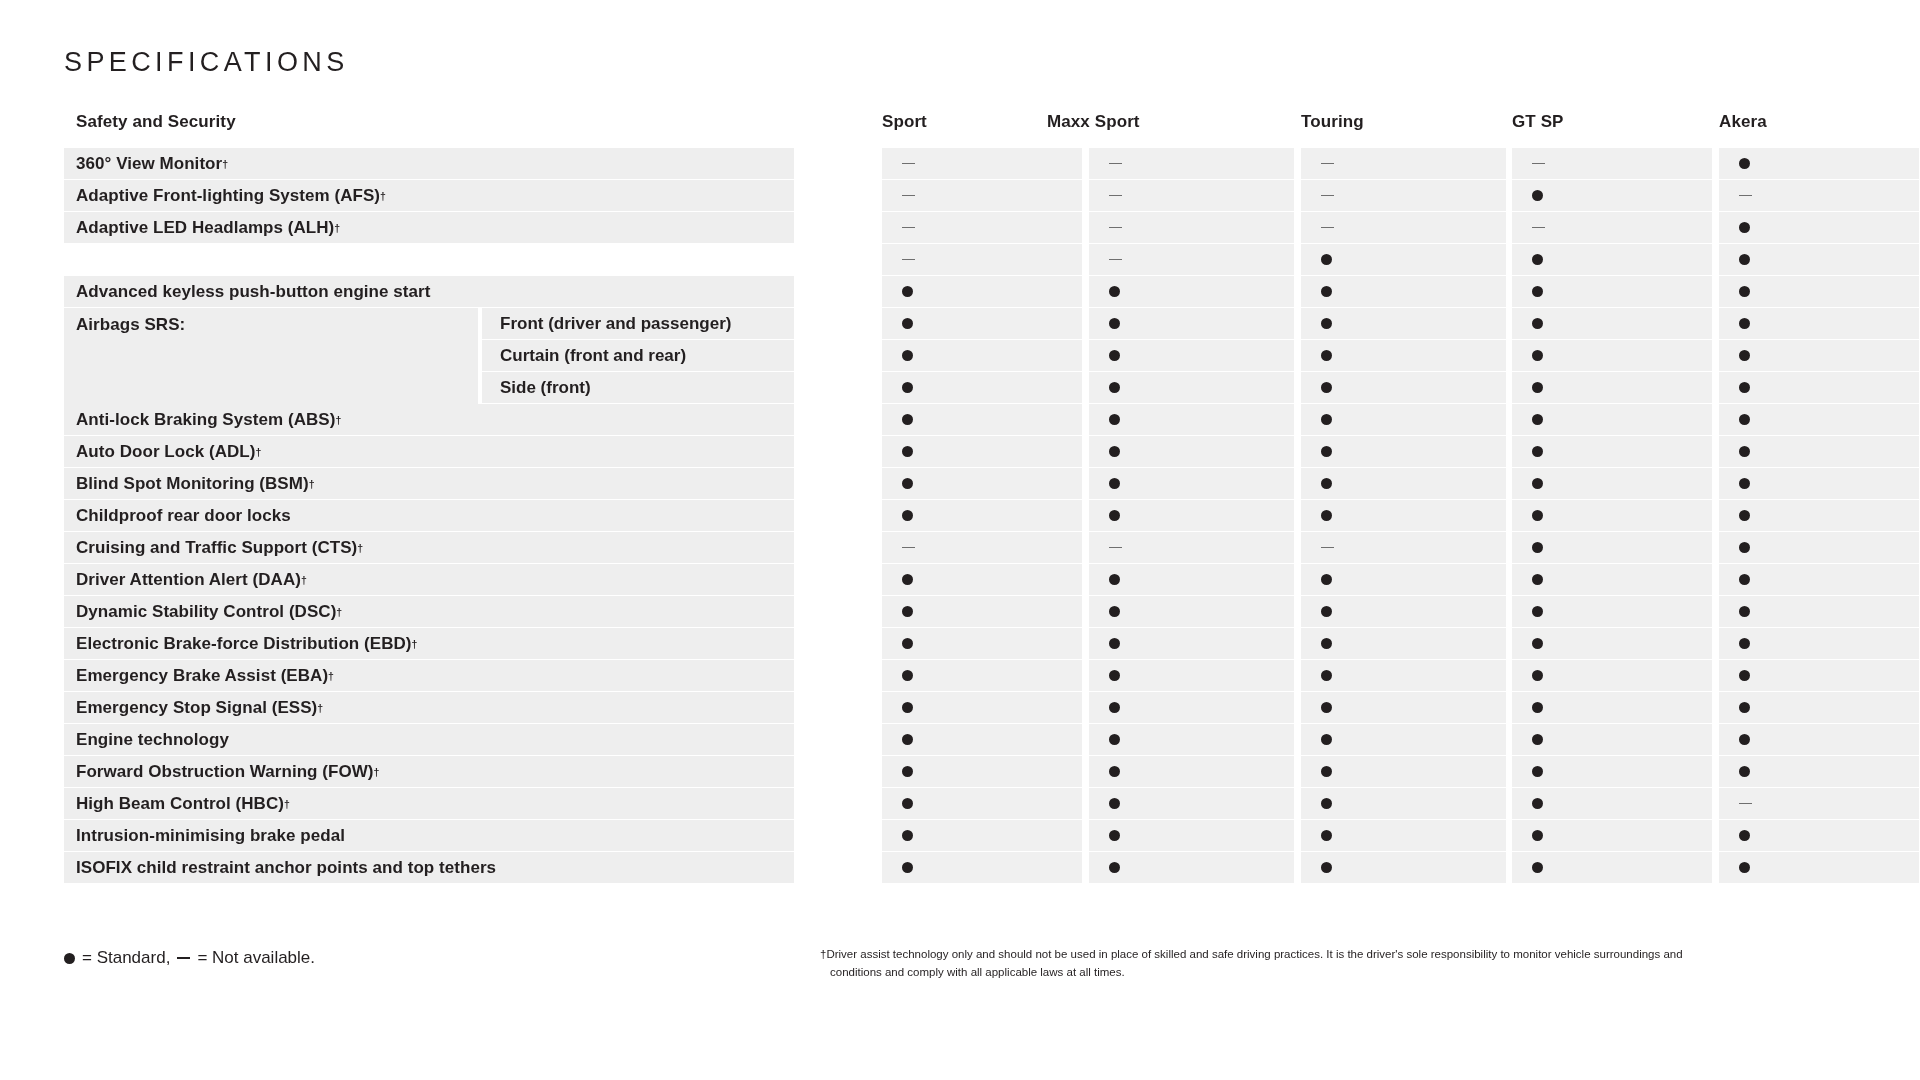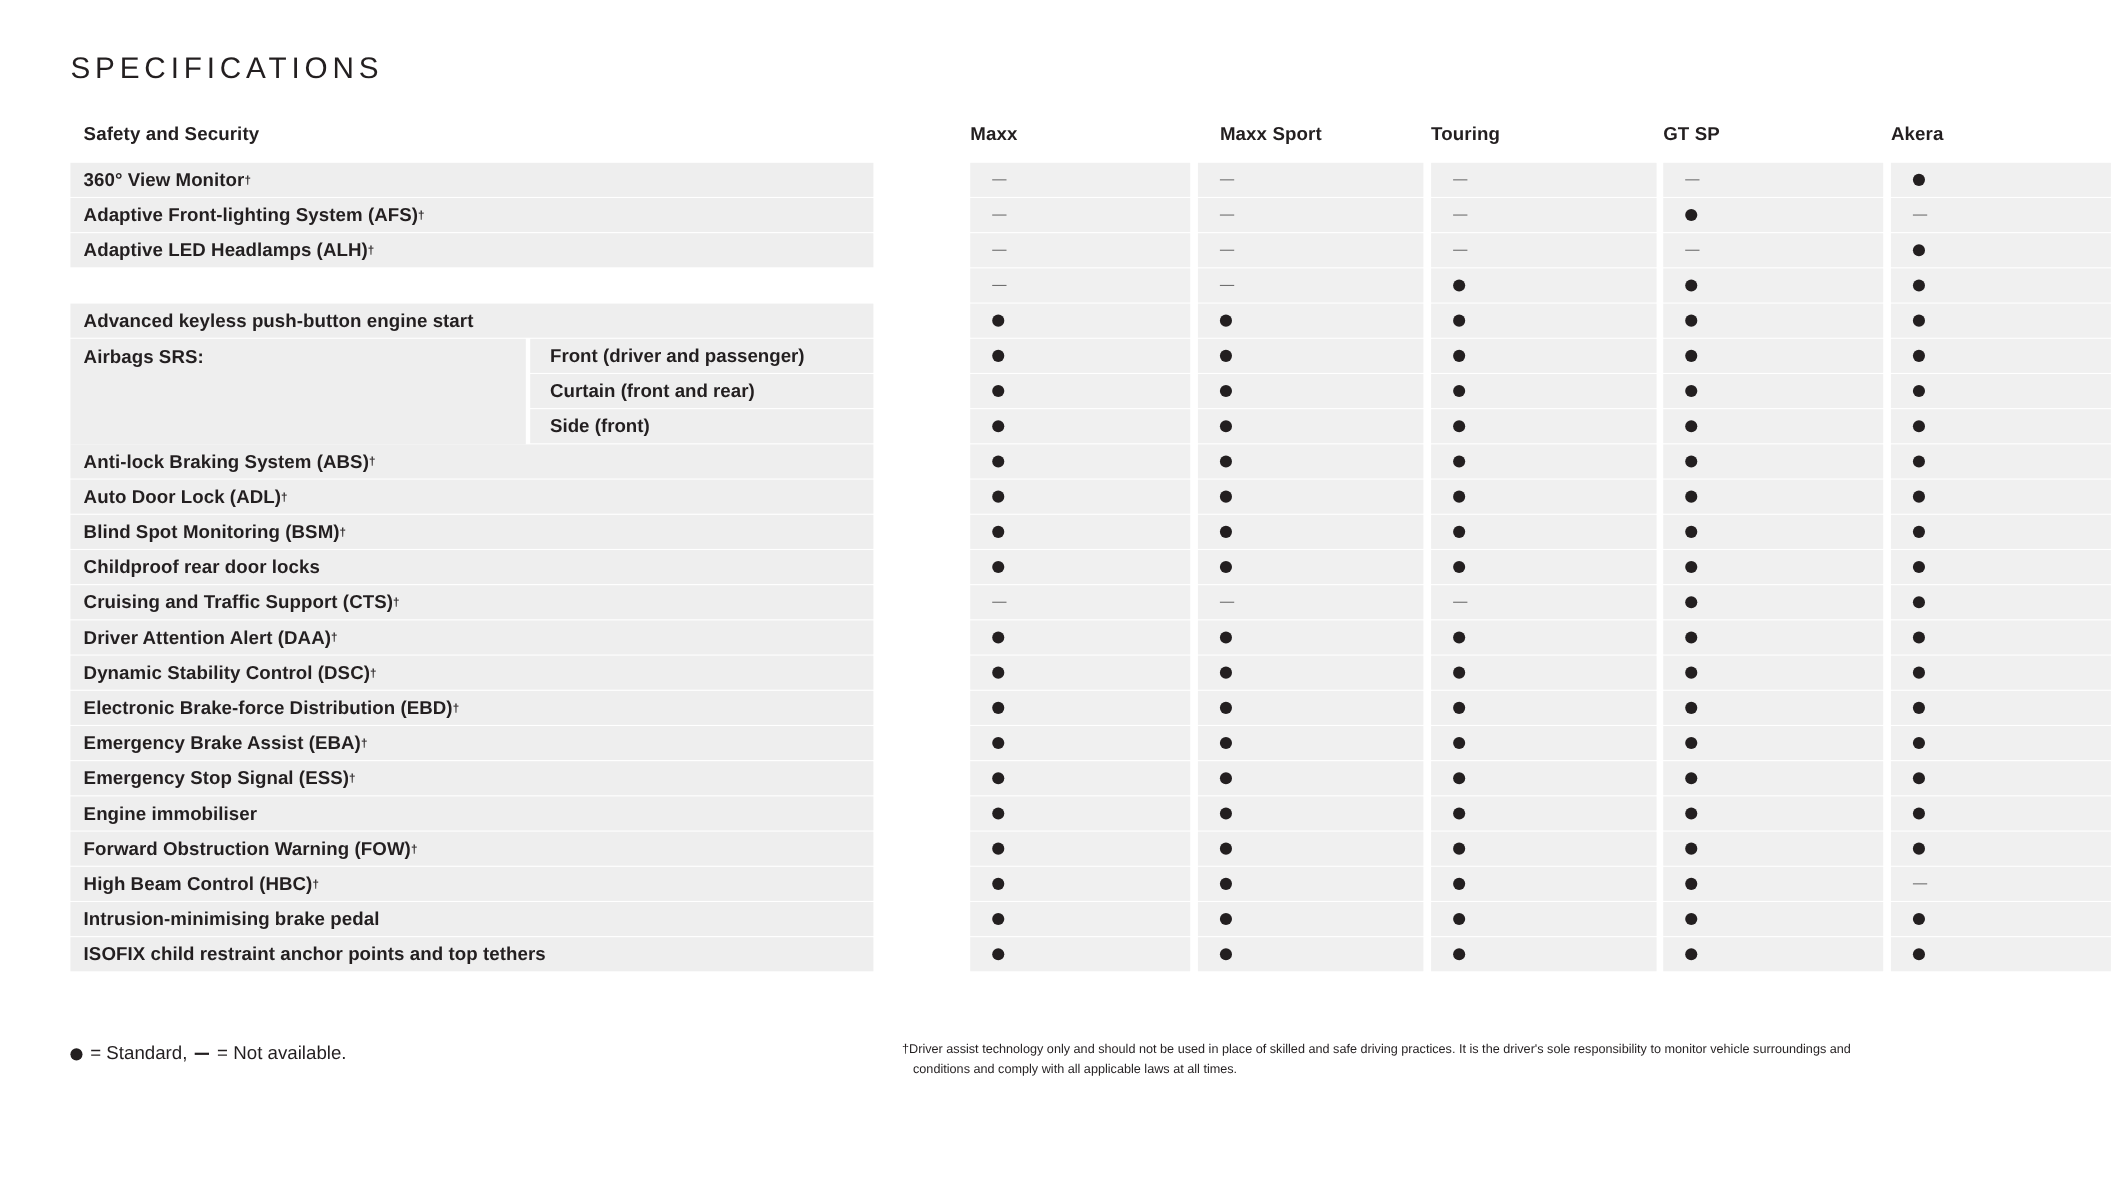--- a/index.html
+++ b/index.html
@@ -163,22 +163,22 @@
 <body>
 
 <div id="page">
 
   <div id="title">SPECIFICATIONS</div>
 
   <div id="table">
 
     <div class="hdr-row">
       <div class="hdr-cell" id="hdr-section" style="left:12px;">Safety and Security</div>
-    <div class="hdr-cell" style="left: 818px;">Maxx</div>
-        <div class="hdr-cell" style="left: 1045px;">Maxx Sport</div>
+    <div class="hdr-cell" style="left: 818px;">Sport</div>
+        <div class="hdr-cell" style="left: 983px;">Maxx Sport</div>
         <div class="hdr-cell" style="left: 1237px;">Touring</div>
         <div class="hdr-cell" style="left: 1448px;">GT SP</div>
         <div class="hdr-cell" style="left: 1655px;">Akera</div>
       </div>
 
     <div class="grid" id="grid">
         <div class="row">
           <div class="namecell">
             <span>360° View Monitor</span>
             <sup class="dag">†</sup>
@@ -539,21 +539,21 @@
           </div>
           <div class="cell" style="left: 1448px; width: 200px;">
             <span class="dot"></span>
           </div>
           <div class="cell" style="left: 1655px; width: 200px;">
             <span class="dot"></span>
           </div>
         </div>
         <div class="row">
           <div class="namecell">
-            <span>Engine immobiliser</span>
+            <span>Engine technology</span>
           </div>
           <div class="cell" style="left: 818px; width: 200px;">
             <span class="dot"></span>
           </div>
           <div class="cell" style="left: 1025px; width: 205px;">
             <span class="dot"></span>
           </div>
           <div class="cell" style="left: 1237px; width: 205px;">
             <span class="dot"></span>
           </div>

